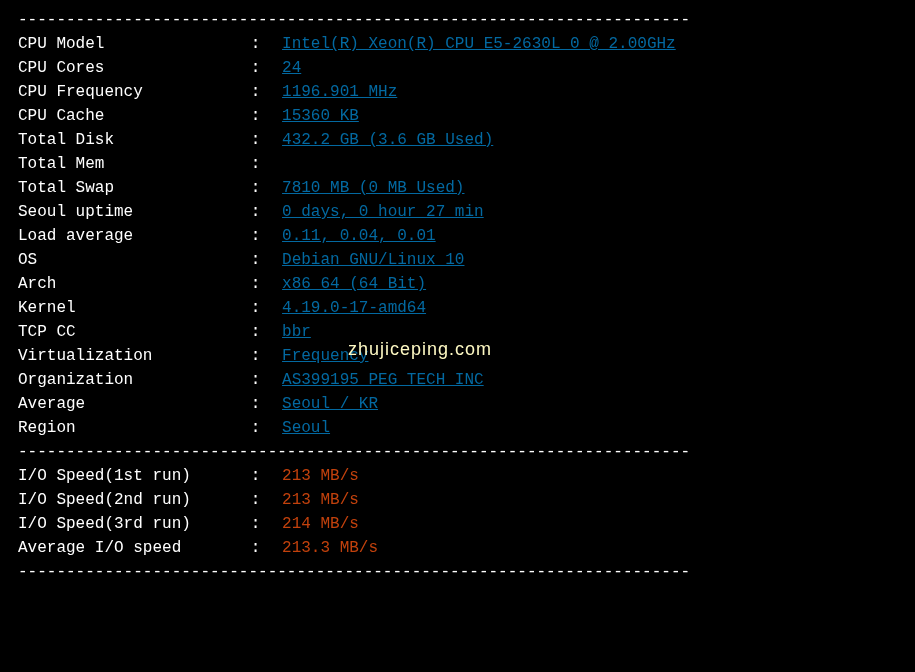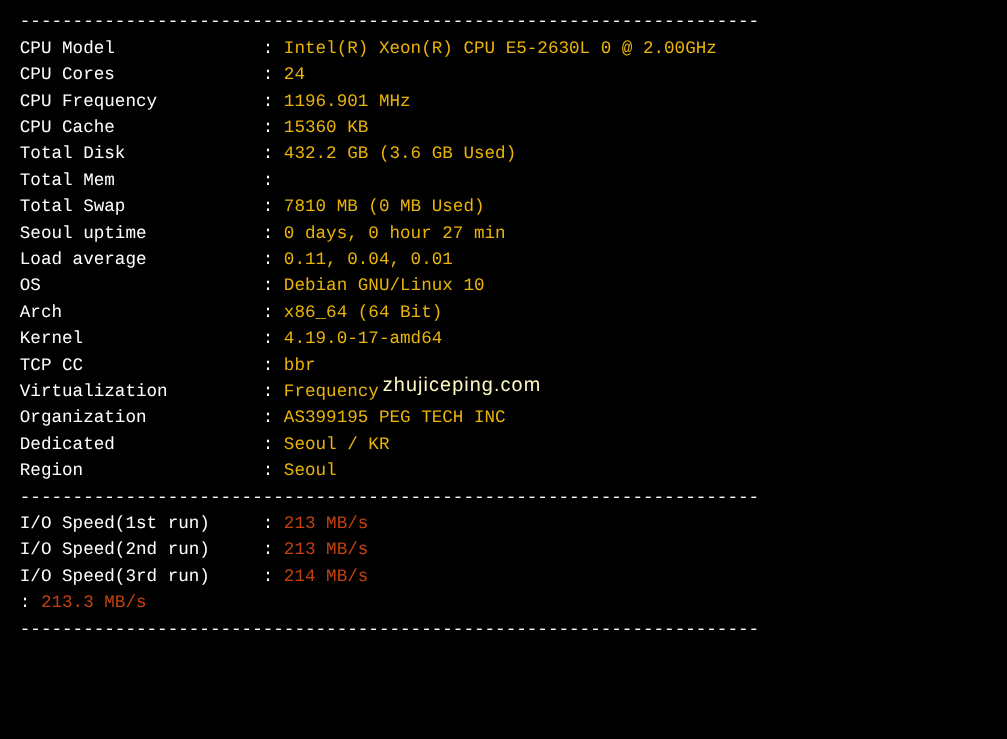--- a/index.html
+++ b/index.html
@@ -21,33 +21,35 @@
     }
     .divider {
       color: #ffffff;
       white-space: nowrap;
       overflow: hidden;
       letter-spacing: 0;
     }
     .row {
       display: flex;
       white-space: pre;
+      gap: 12px;
     }
     .label {
       color: #ffffff;
       width: 23ch;
       display: inline-block;
     }
     .colon {
       color: #ffffff;
       width: 2ch;
       display: inline-block;
     }
     .value-cyan {
-      color: #eab308;
+      color: #0369a1;
+      text-decoration: underline;
     }
     .value-yellow {
       color: #c2410c;
     }
     .watermark {
       position: absolute;
       color: #fef9c3;
       font-family: Arial, sans-serif;
       font-size: 18px;
       font-weight: normal;
@@ -102,39 +104,39 @@
   <div class="row">
     <span class="label">TCP CC                 </span><span class="colon">: </span><span class="value-cyan">bbr</span>
   </div>
   <div class="row">
     <span class="label">Virtualization         </span><span class="colon">: </span><span class="value-cyan">Frequency</span>
   </div>
   <div class="row">
     <span class="label">Organization           </span><span class="colon">: </span><span class="value-cyan">AS399195 PEG TECH INC</span>
   </div>
   <div class="row">
-    <span class="label">Dedicated               </span><span class="colon">: </span><span class="value-cyan">Seoul / KR</span>
+    <span class="label">Average               </span><span class="colon">: </span><span class="value-cyan">Seoul / KR</span>
   </div>
   <div class="row">
     <span class="label">Region                 </span><span class="colon">: </span><span class="value-cyan">Seoul</span>
   </div>
 </div>
 
 <div class="divider">----------------------------------------------------------------------</div>
 
 <div>
   <div class="row">
     <span class="label">I/O Speed(1st run)     </span><span class="colon">: </span><span class="value-yellow">213 MB/s</span>
   </div>
   <div class="row">
     <span class="label">I/O Speed(2nd run)     </span><span class="colon">: </span><span class="value-yellow">213 MB/s</span>
   </div>
   <div class="row">
     <span class="label">I/O Speed(3rd run)     </span><span class="colon">: </span><span class="value-yellow">214 MB/s</span>
   </div>
   <div class="row">
-    <span class="colon">: </span><span class="value-yellow">213.3 MB/s</span>
+    <span class="label">Average I/O speed      </span><span class="colon">: </span><span class="value-yellow">213.3 MB/s</span>
   </div>
 </div>
 
 <div class="divider">----------------------------------------------------------------------</div>
 
 <div class="watermark">zhujiceping.com</div>
 
 </body></html>

